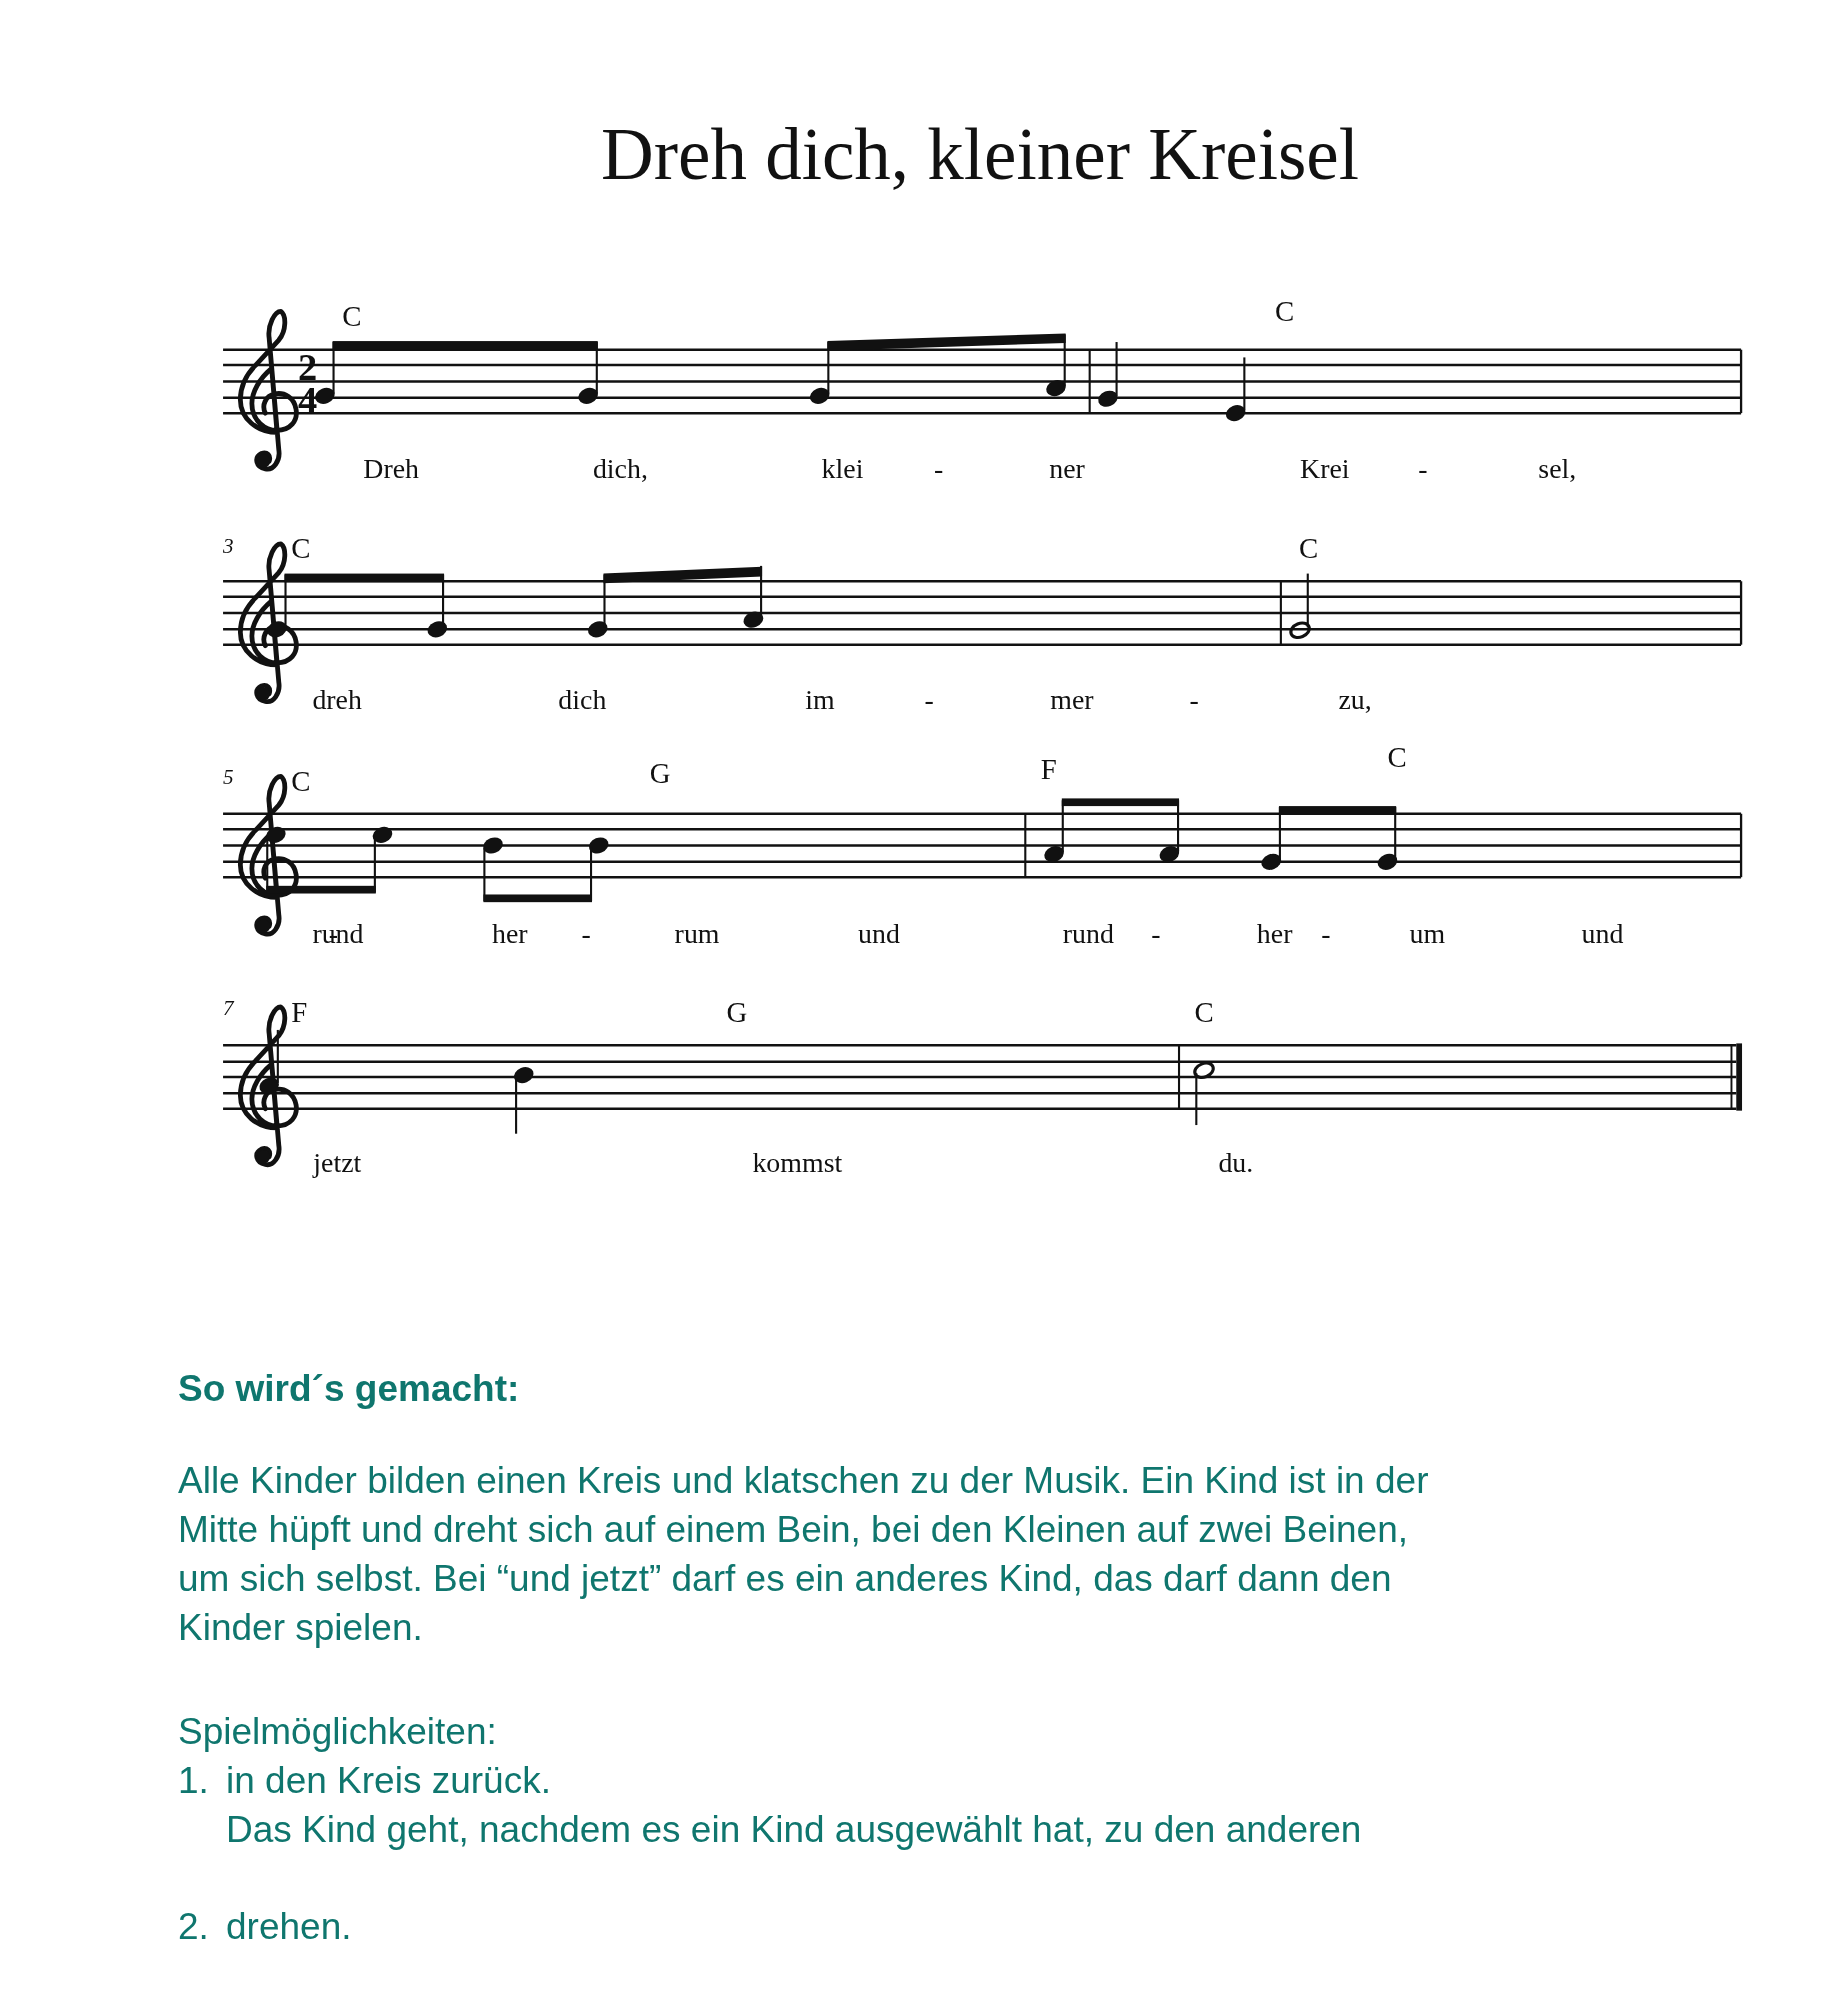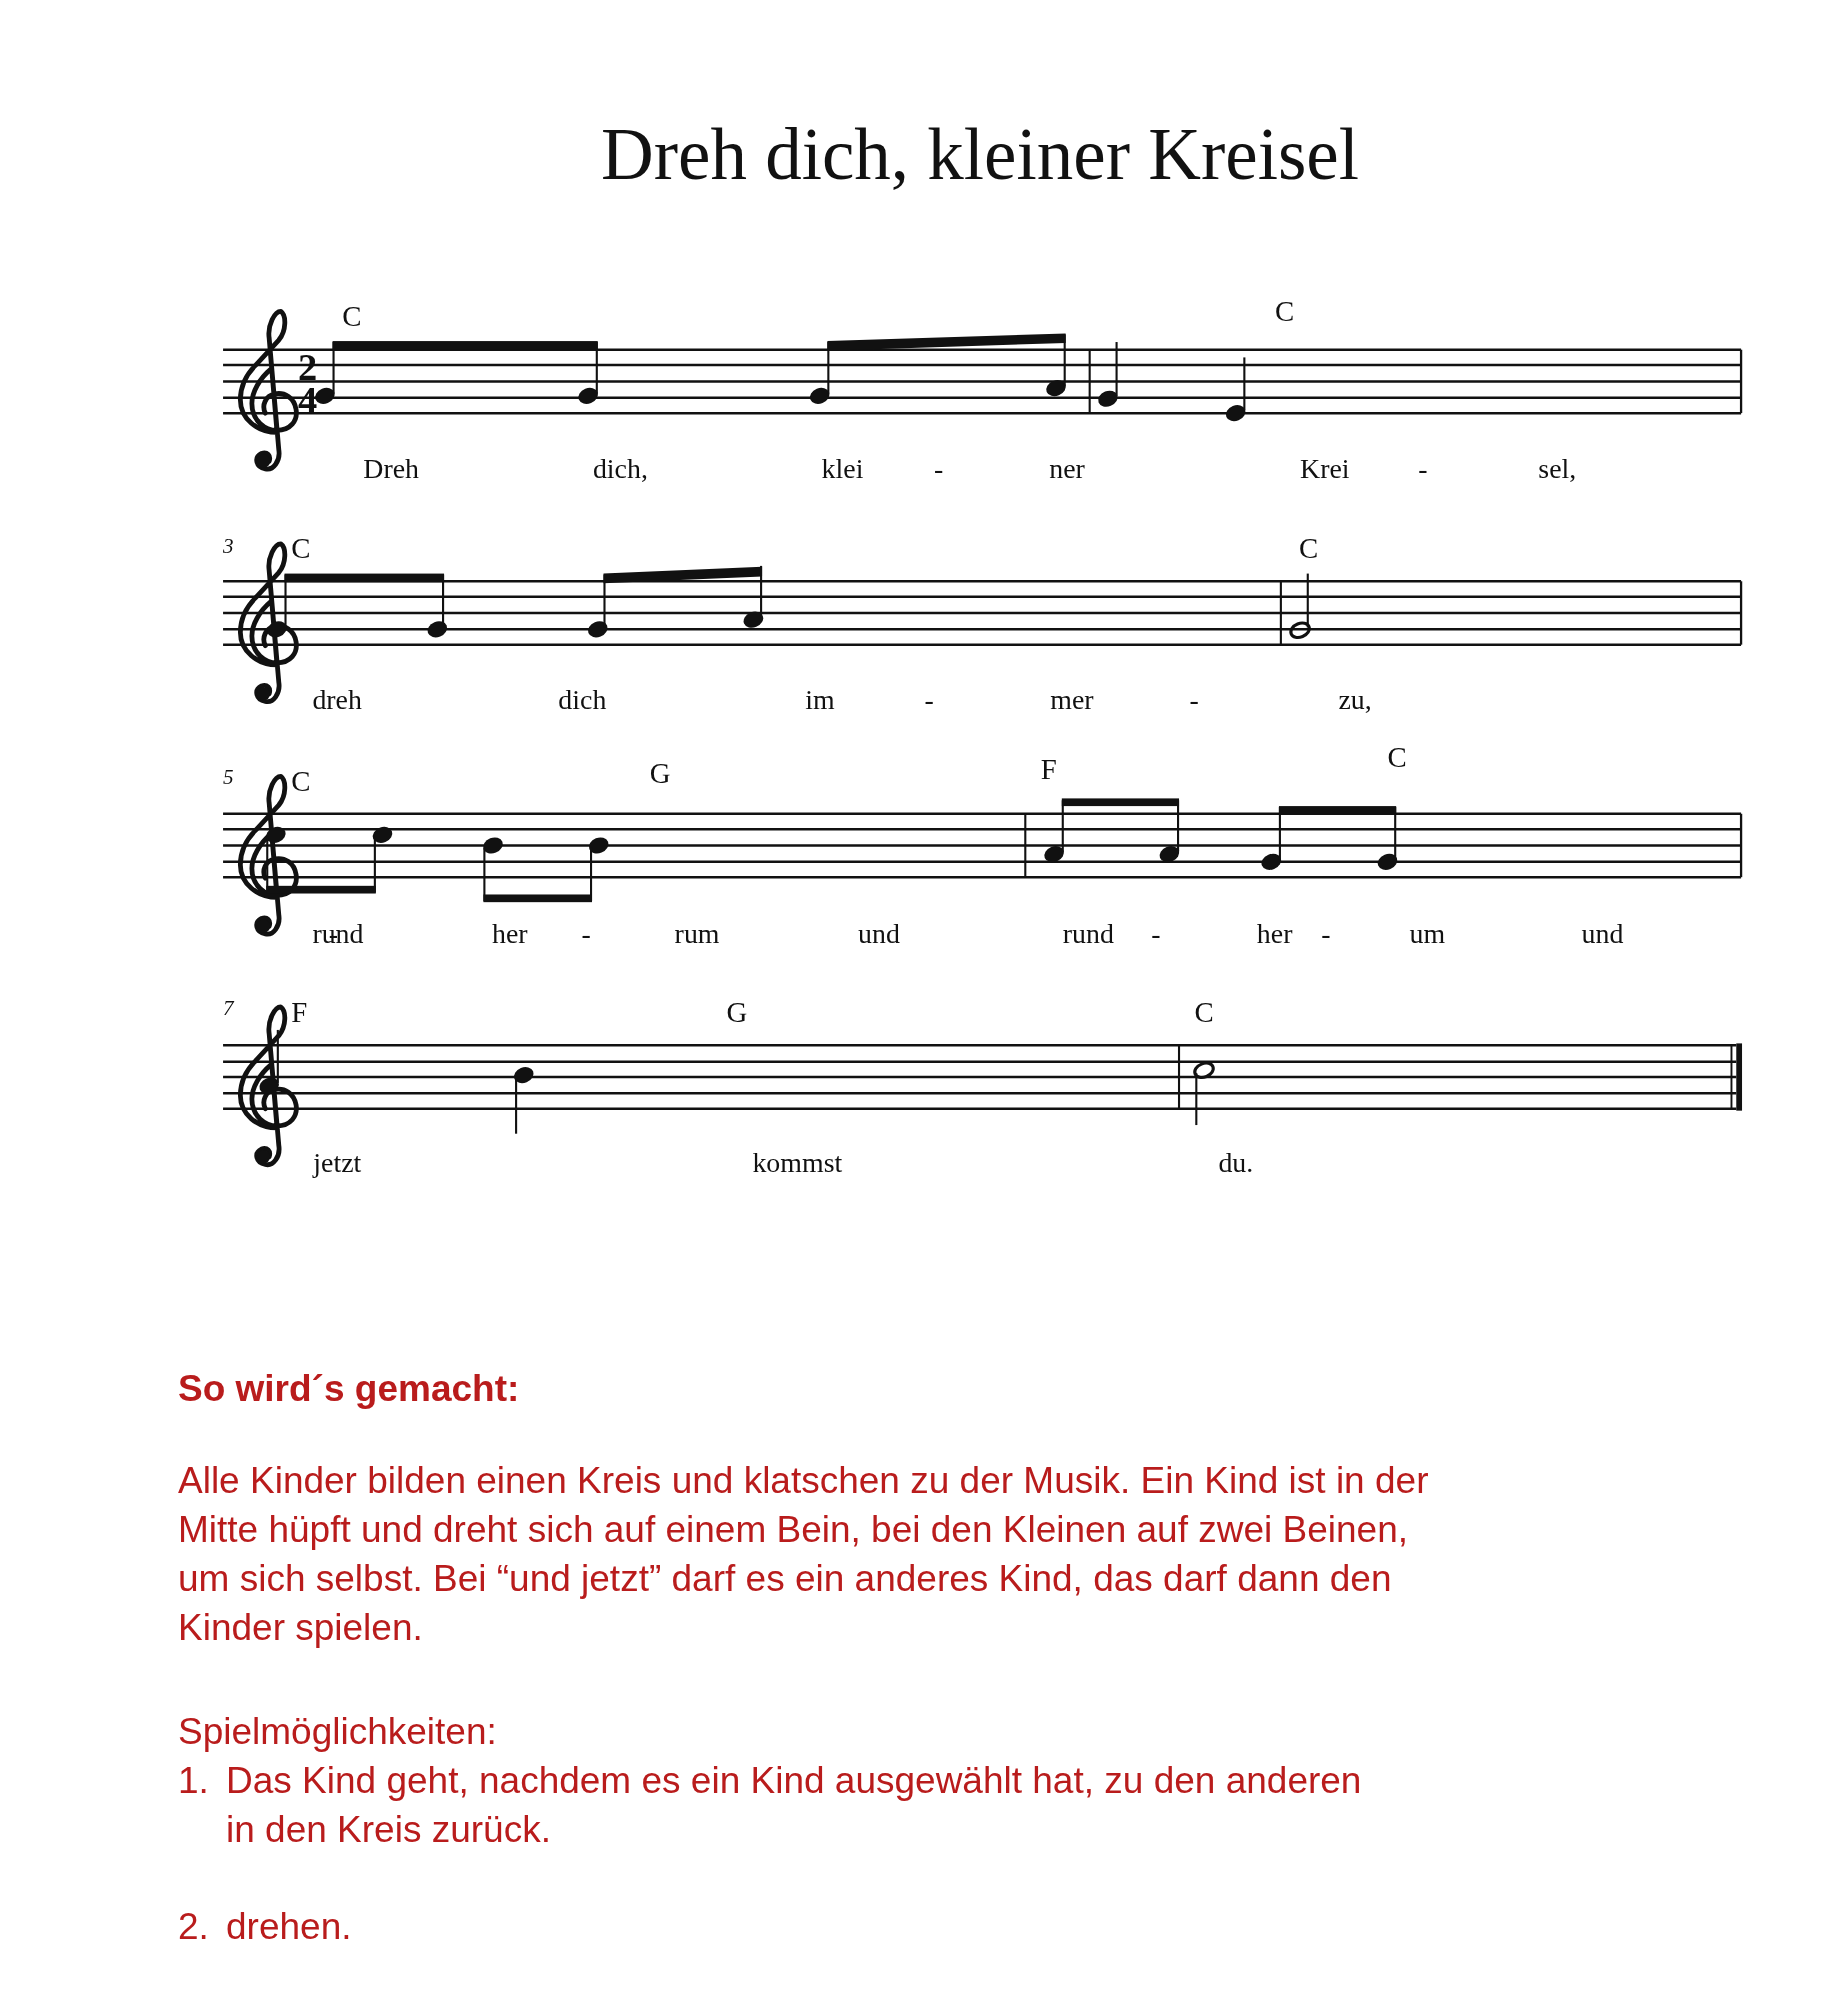--- a/index.html
+++ b/index.html
@@ -8,21 +8,21 @@
     position:absolute; left:0; width:1960px; top:113px; text-align:center;
     font-family:"Liberation Serif", "DejaVu Serif", serif; font-size:73px; color:#111;
     letter-spacing:0px;
   }
   #score { position:absolute; left:0; top:0; width:1845px; height:1249px; }
   .chord { font-family:"Liberation Serif", serif; font-size:30px; fill:#111; }
   .lyric { font-family:"Liberation Serif", serif; font-size:29px; fill:#111; }
   .mnum  { font-family:"Liberation Serif", serif; font-size:22px; font-style:italic; fill:#111; }
   .text {
     position:absolute; left:178px; font-family:"Liberation Sans", sans-serif;
-    font-size:37px; line-height:49px; color:#b91c1c;
+    font-size:37px; line-height:49px; color:#0f766e;
   }
   .heading { top:1364px; font-weight:bold; }
   .para { top:1456px; }
   .para div, .options div { white-space:nowrap; }
   .options { top:1707px; }
   .options .item { display:flex; }
   .options .num { width:48px; flex:none; }
   .gap { height:48px; }
 </style>
 </head>
@@ -226,22 +226,22 @@
   <div>Mitte hüpft und dreht sich auf einem Bein, bei den Kleinen auf zwei Beinen,</div>
   <div>um sich selbst. Bei “und jetzt” darf es ein anderes Kind, das darf dann den</div>
   <div>Kinder spielen.</div>
 </div>
 
 <div class="text options">
   <div>Spielmöglichkeiten:</div>
   <div class="item">
     <span class="num">1.</span>
     <span>
+      <div>in den Kreis zurück.</div>
       <div>Das Kind geht, nachdem es ein Kind ausgewählt hat, zu den anderen</div>
-      <div>in den Kreis zurück.</div>
     </span>
   </div>
   <div class="gap"></div>
   <div class="item">
     <span class="num">2.</span>
     <span>
       <div>drehen.</div>
     </span>
   </div>
 </div>

